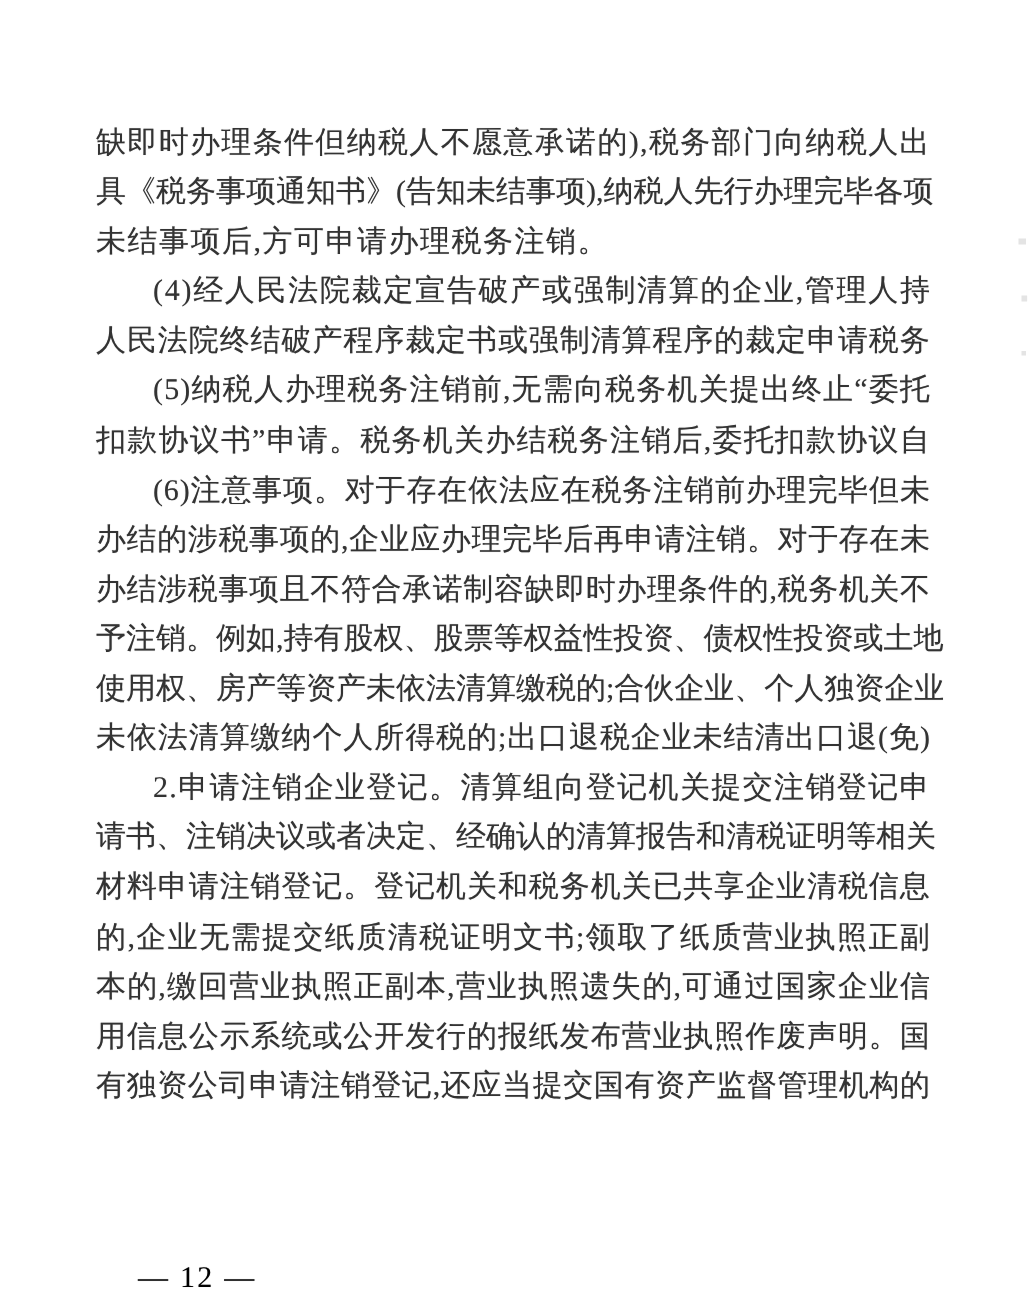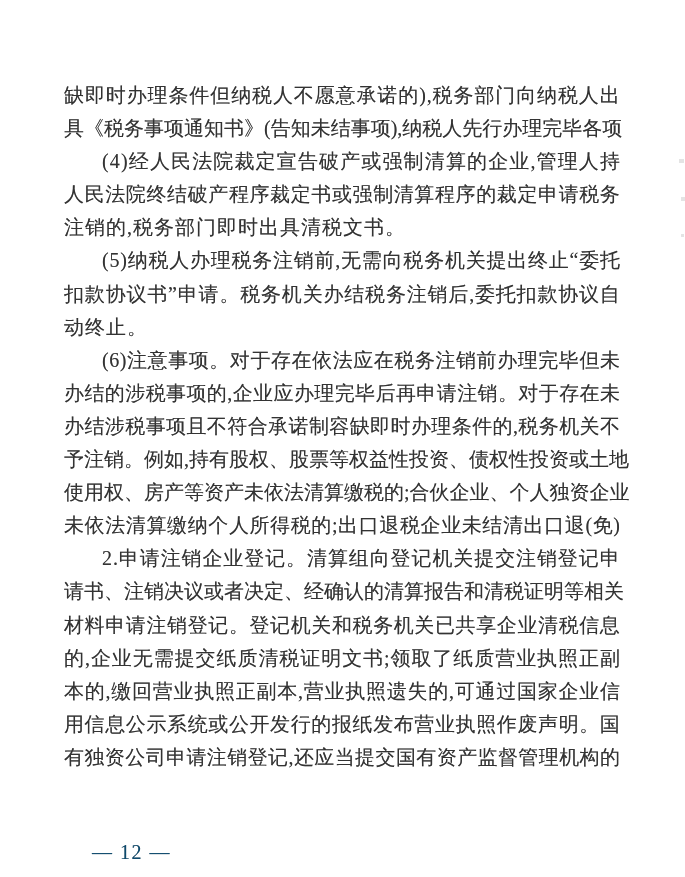--- a/index.html
+++ b/index.html
@@ -40,21 +40,21 @@
   }
   .line.indent {
     padding-left: 38px;
   }
   .footer {
     position: absolute;
     left: 92px;
     top: 841px;
     font-size: 20px;
     letter-spacing: 1.5px;
-    color: #0c4a6e;
+    color: #000000;
     text-shadow: 0 0 0.5px rgba(40,40,40,0.45);
   }
   .artifact {
     position: absolute;
     background: #d9d9d9;
     opacity: 0.7;
   }
   .a1 { left: 679px; top: 159px; width: 5px; height: 4px; }
   .a2 { left: 681px; top: 197px; width: 4px; height: 4px; }
   .a3 { left: 681px; top: 234px; width: 3px; height: 3px; }
@@ -119,20 +119,21 @@
         <span>人</span>
         <span>先</span>
         <span>行</span>
         <span>办</span>
         <span>理</span>
         <span>完</span>
         <span>毕</span>
         <span>各</span>
         <span>项</span>
       </div>
+      <div class="line">未结事项后,方可申请办理税务注销。</div>
       <div class="line justify indent">
         <span>(</span>
         <span>4</span>
         <span>)</span>
         <span>经</span>
         <span>人</span>
         <span>民</span>
         <span>法</span>
         <span>院</span>
         <span>裁</span>
@@ -177,21 +178,20 @@
         <span>程</span>
         <span>序</span>
         <span>的</span>
         <span>裁</span>
         <span>定</span>
         <span>申</span>
         <span>请</span>
         <span>税</span>
         <span>务</span>
       </div>
-      <div class="line">注销的,税务部门即时出具清税文书。</div>
       <div class="line justify indent">
         <span>(</span>
         <span>5</span>
         <span>)</span>
         <span>纳</span>
         <span>税</span>
         <span>人</span>
         <span>办</span>
         <span>理</span>
         <span>税</span>
@@ -238,21 +238,20 @@
         <span>后</span>
         <span>,</span>
         <span>委</span>
         <span>托</span>
         <span>扣</span>
         <span>款</span>
         <span>协</span>
         <span>议</span>
         <span>自</span>
       </div>
-      <div class="line">动终止。</div>
       <div class="line justify indent">
         <span>(</span>
         <span>6</span>
         <span>)</span>
         <span>注</span>
         <span>意</span>
         <span>事</span>
         <span>项</span>
         <span>。</span>
         <span>对</span>

